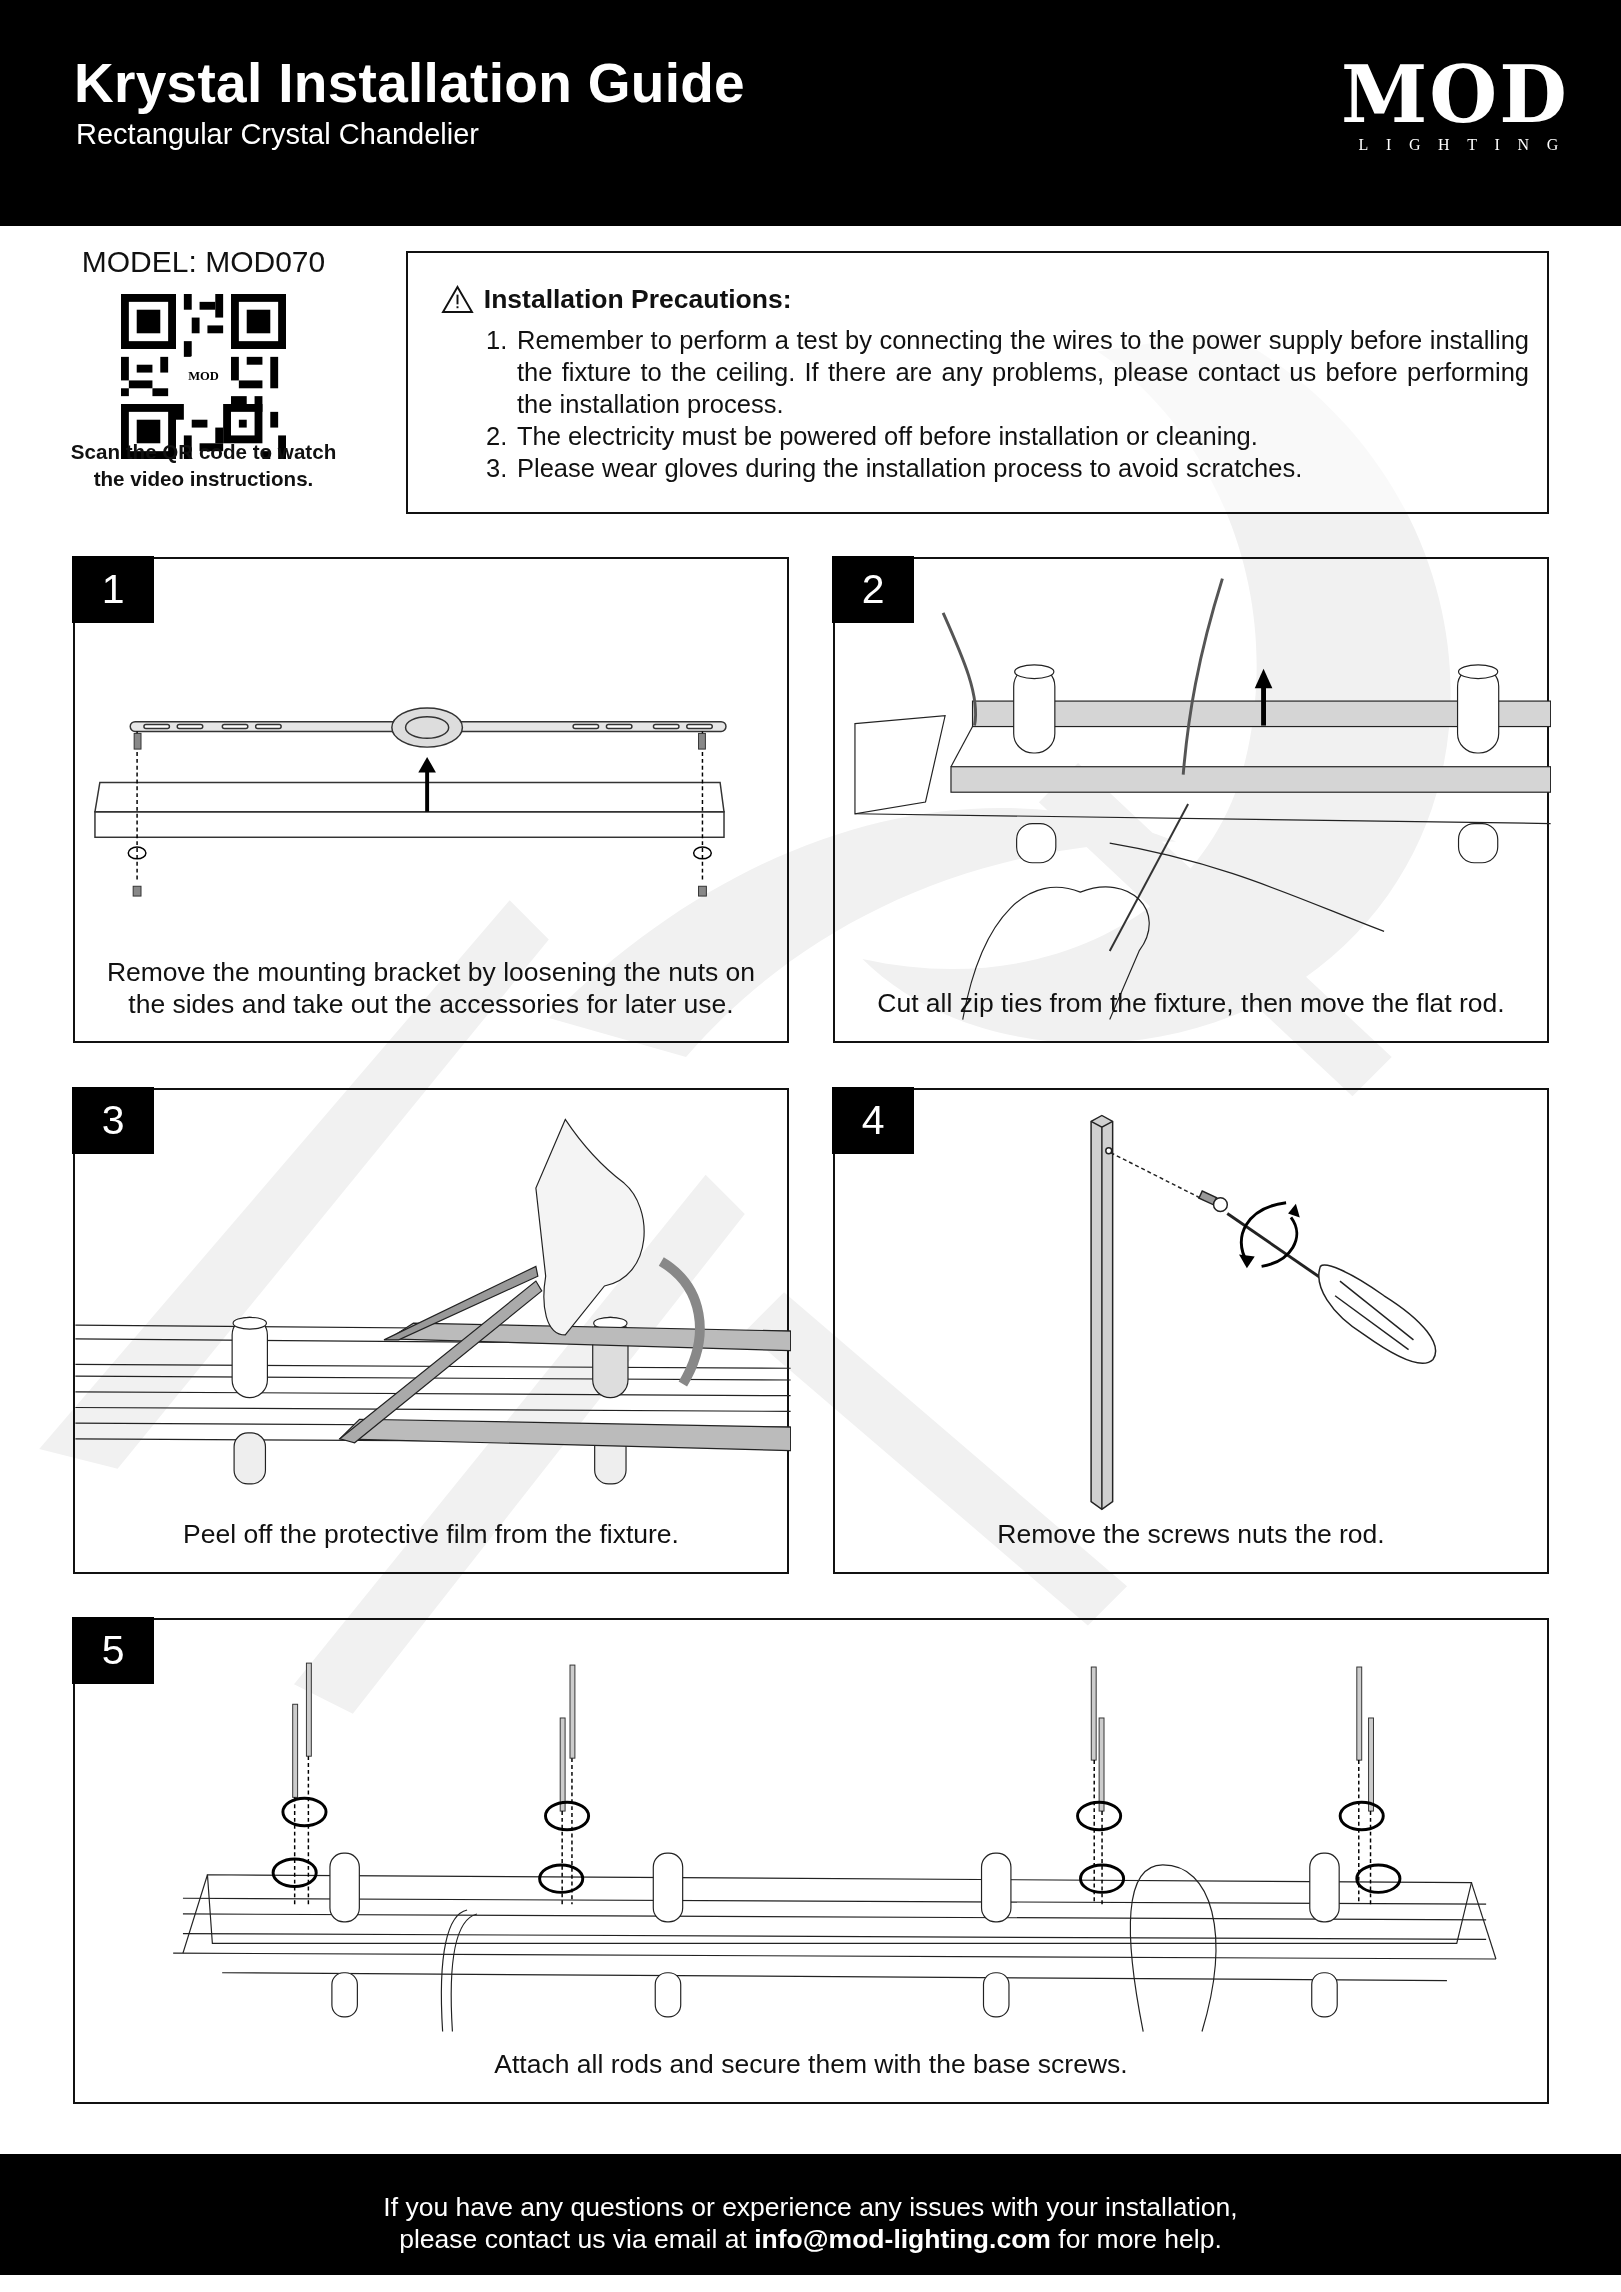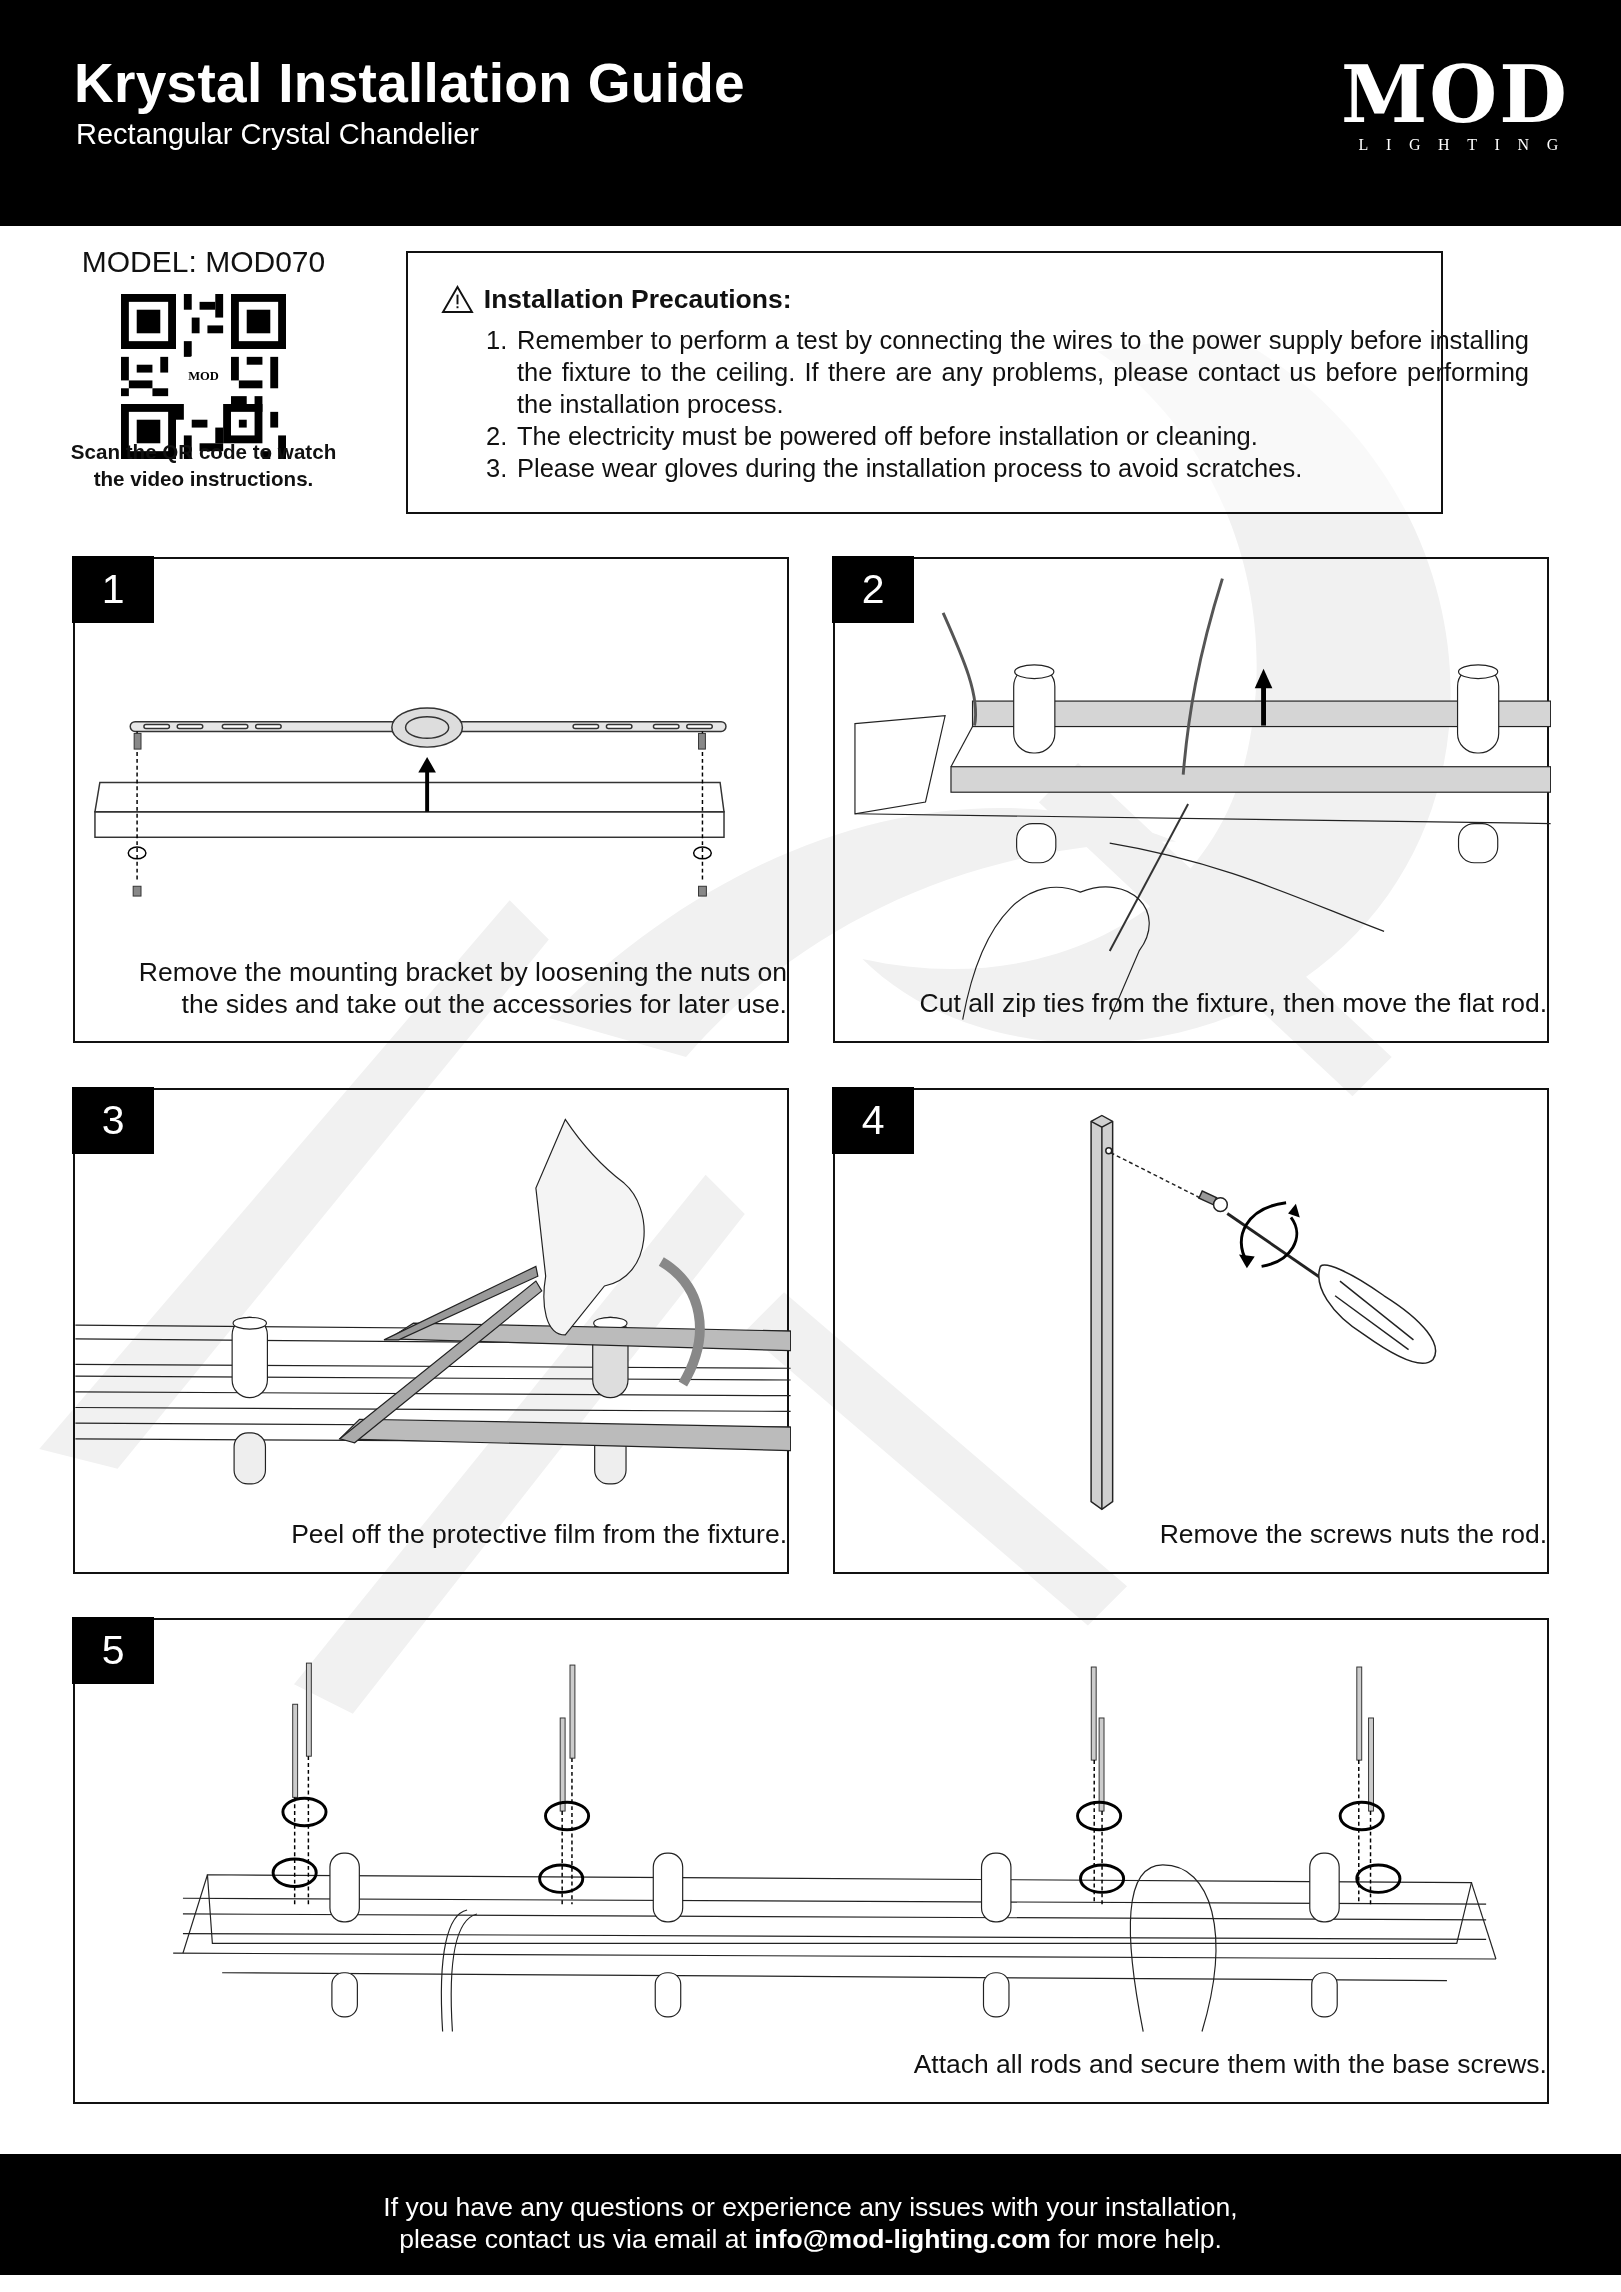--- a/index.html
+++ b/index.html
@@ -16,32 +16,32 @@
 
   
   .watermark { position: absolute; left: 0; top: 214px; width: 1621px; height: 1941px; pointer-events: none; }
 
   
   .model { position: absolute; left: 59px; top: 245px; width: 289px; text-align: center; font-size: 30px; color: #111; }
   .qr { position: absolute; left: 121px; top: 294px; width: 165px; height: 165px; }
   .qr-caption { position: absolute; left: 59px; top: 439px; width: 289px; text-align: center; font-size: 20.6px; font-weight: bold; line-height: 26.5px; }
 
   
-  .precautions { position: absolute; left: 406px; top: 251px; width: 1037px; height: 263px; border: 2.9px solid #111; background: rgba(255,255,255,0.6); }
+  .precautions { position: absolute; left: 406px; top: 251px; width: 1143px; height: 263px; border: 2.9px solid #111; background: rgba(255,255,255,0.6); }
   .prec-head { position: absolute; left: 33px; top: 31px; display: flex; align-items: center; gap: 9.8px; font-size: 26.5px; font-weight: bold; }
   .warn-icon { width: 33px; height: 29px; }
   .prec-list { position: absolute; left: 78px; top: 71px; width: 1043px; font-size: 25.5px; line-height: 32px; }
   .prec-item { display: flex; }
   .prec-num { width: 31px; flex: 0 0 31px; }
   .prec-text { flex: 1; text-align: justify; }
 
   
   .step { position: absolute; border: 2.9px solid #111; background: transparent; }
   .step-badge { position: absolute; left: -2.9px; top: -2.9px; width: 82px; height: 67px; background: #000; color: #fff; font-size: 41px; text-align: center; line-height: 67px; }
-  .step-caption { position: absolute; left: 0; right: 0; text-align: right; font-size: 26.5px; line-height: 32px; color: #111; }
+  .step-caption { position: absolute; left: 0; right: 0; text-align: center; font-size: 26.5px; line-height: 32px; color: #111; }
   .step svg.illus { position: absolute; left: 0; top: 0; }
 
   #step1 { left: 73px; top: 557px; width: 716px; height: 486px; }
   #step2 { left: 833px; top: 557px; width: 716px; height: 486px; }
   #step3 { left: 73px; top: 1088px; width: 716px; height: 486px; }
   #step4 { left: 833px; top: 1088px; width: 716px; height: 486px; }
   #step5 { left: 73px; top: 1618px; width: 1476px; height: 486px; }
 
   
   .footer { position: absolute; left: 0; top: 2154px; width: 1621px; height: 121px; background: #000; color: #fff; text-align: center; font-size: 26.5px; line-height: 32px; padding-top: 37px; }

